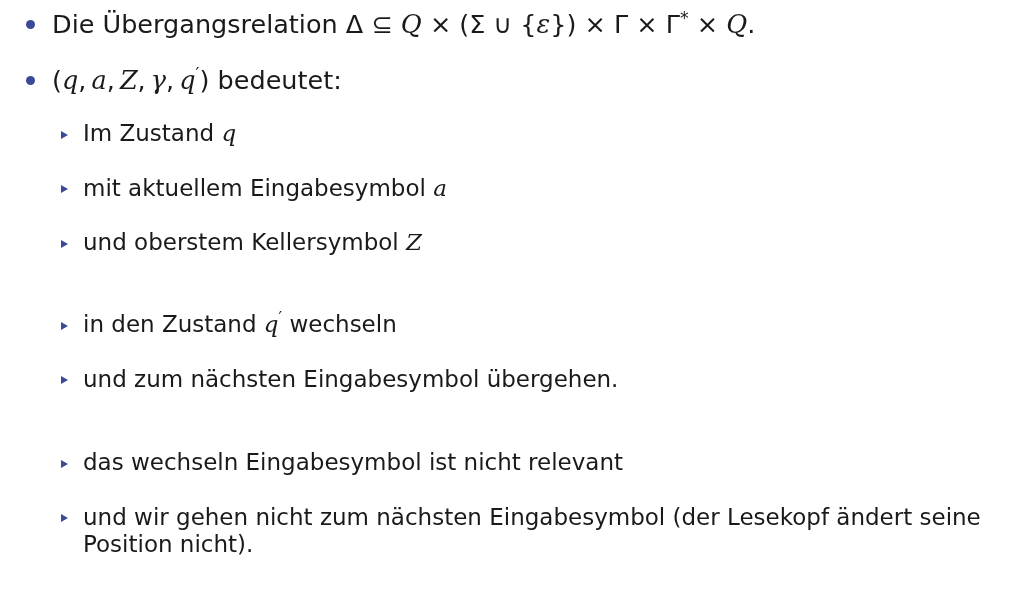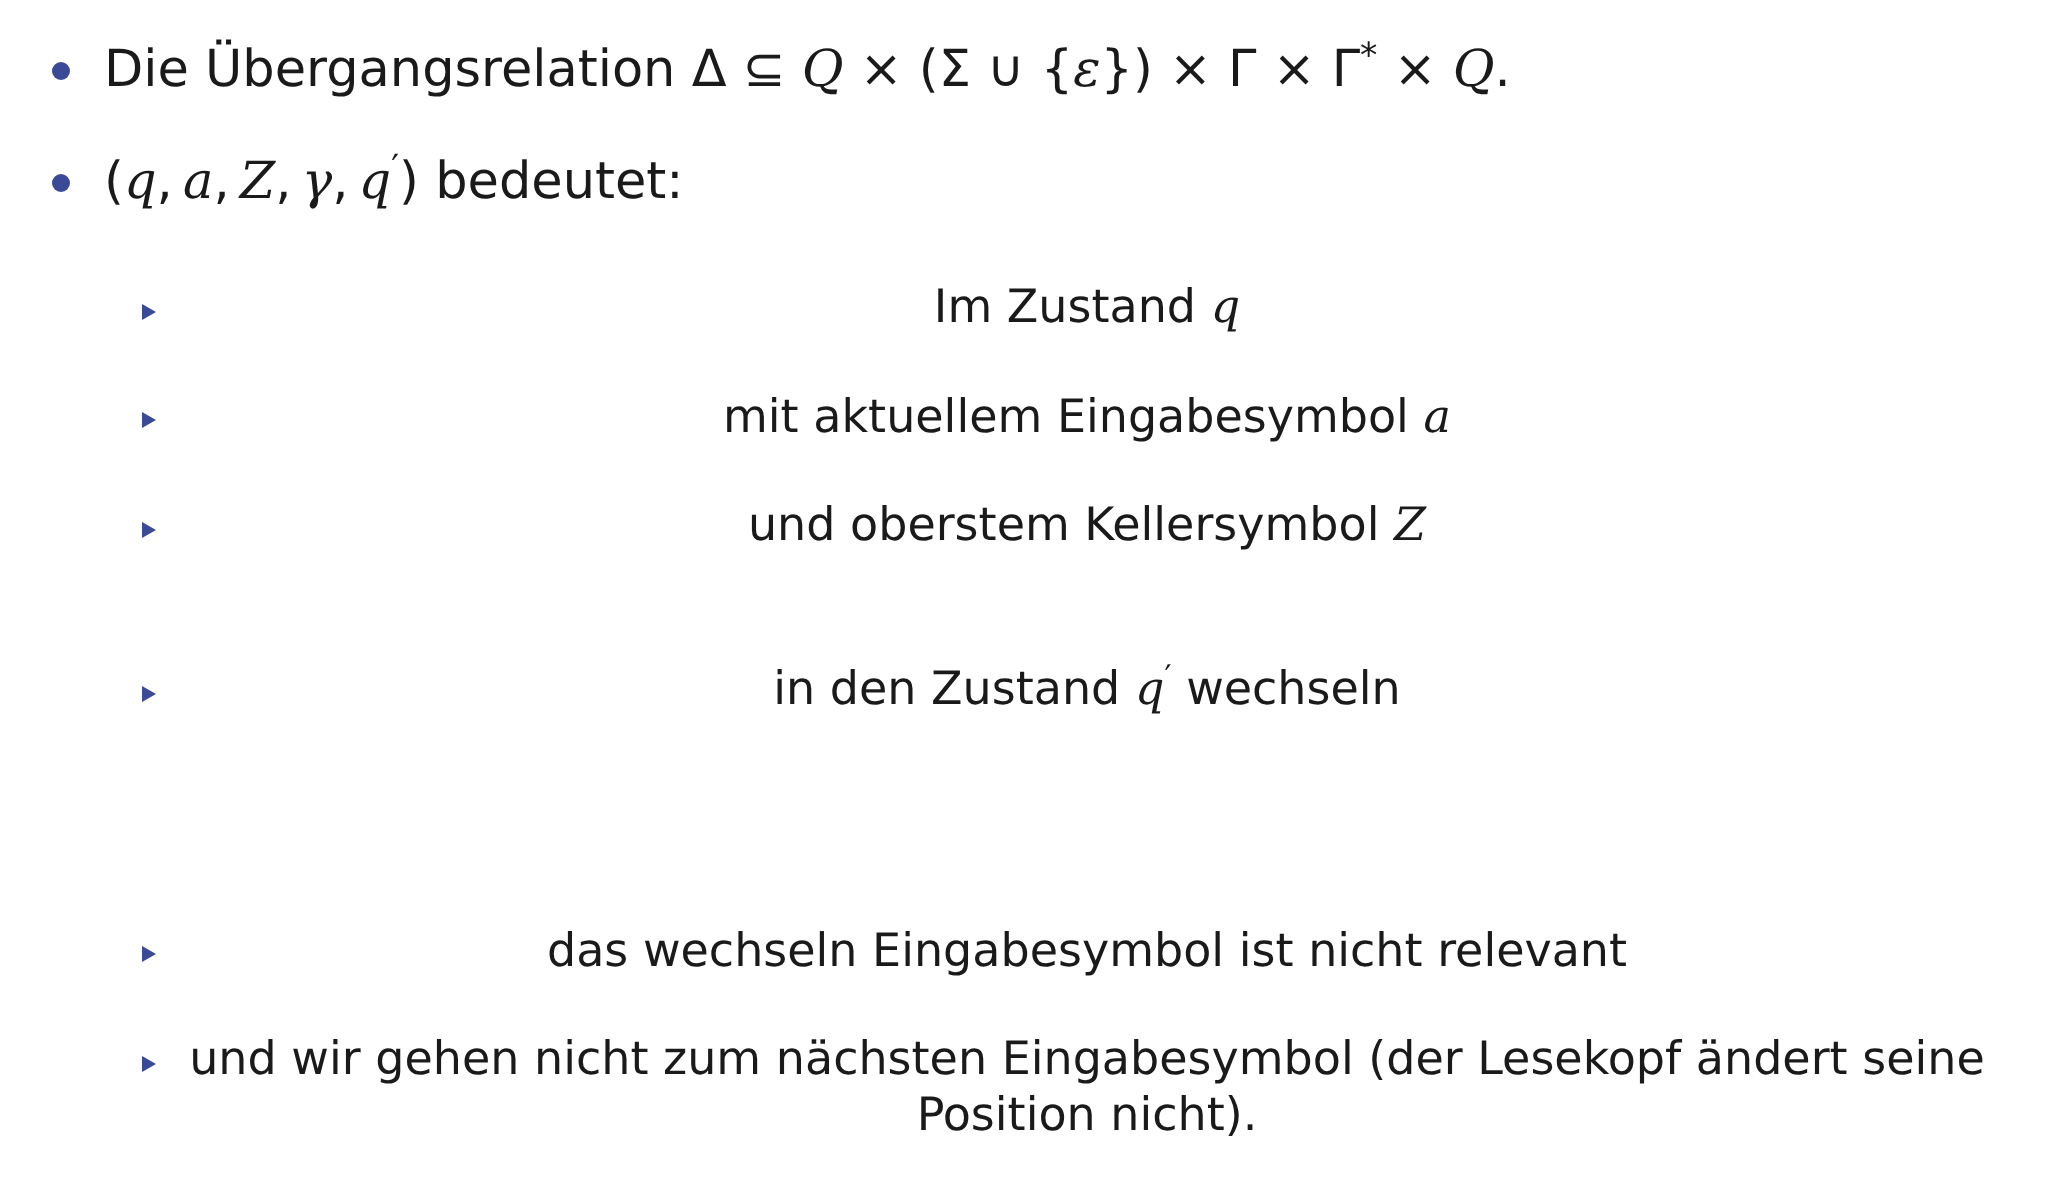--- a/index.html
+++ b/index.html
@@ -11,21 +11,21 @@
     width: 1027px;
     height: 600px;
     font-family: "DejaVu Sans", sans-serif;
     color: #1a1a1a;
     overflow: hidden;
   }
   .slide {
     width: 1027px;
     height: 600px;
     box-sizing: border-box;
-    padding: 18px 18px 0 14px;
+    padding: 7px 18px 0 14px;
     position: relative;
   }
   ul.level1 {
     list-style: none;
     margin: 0;
     padding: 0;
   }
   ul.level1 > li.l1 {
     position: relative;
     padding-left: 38px;
@@ -42,23 +42,22 @@
     border-radius: 50%;
     background: #3b4a96;
   }
   .l1text {
     display: block;
     padding-top: 2px;
     padding-bottom: 2px;
   }
   ul.level2 {
     list-style: none;
-    margin: 15px;
+    margin: 5px;
     padding: 0 0 0 38px;
-    text-align: center;
   }
   ul.level2 > li.l2 {
     position: relative;
     padding-left: 26px;
     font-size: 23px;
     line-height: 1.2;
     margin: 0;
   }
   ul.level2 > li.l2 > .bullet2 {
     position: absolute;
@@ -128,20 +127,25 @@
 
       </li>
       <div class="gap-sub"></div>
       <div class="gap-sub"></div>
       <li class="l2">
         <span class="bullet2"></span>
         <span class="l2text">in den Zustand <i class="mi">q</i><span class="sup">′</span> wechseln</span>
 
       </li>
       <div class="gap-sub"></div>
+      <li class="l2">
+        <span class="bullet2"></span>
+        <span class="l2text">und zum nächsten Eingabesymbol übergehen.</span>
+
+      </li>
     </ul>
 
     <div class="gap-2"></div>
 
 
     <div class="gap-sub-first"></div>
 
     <ul class="level2">
       <li class="l2">
         <span class="bullet2"></span>

